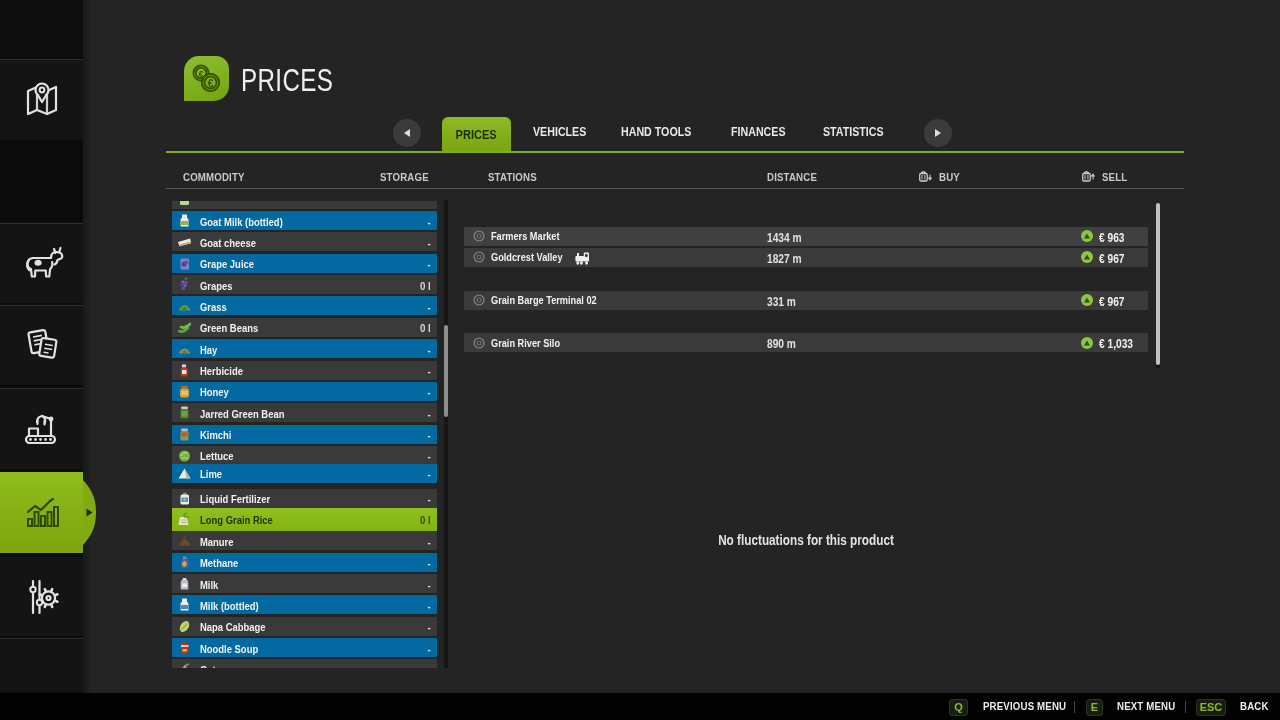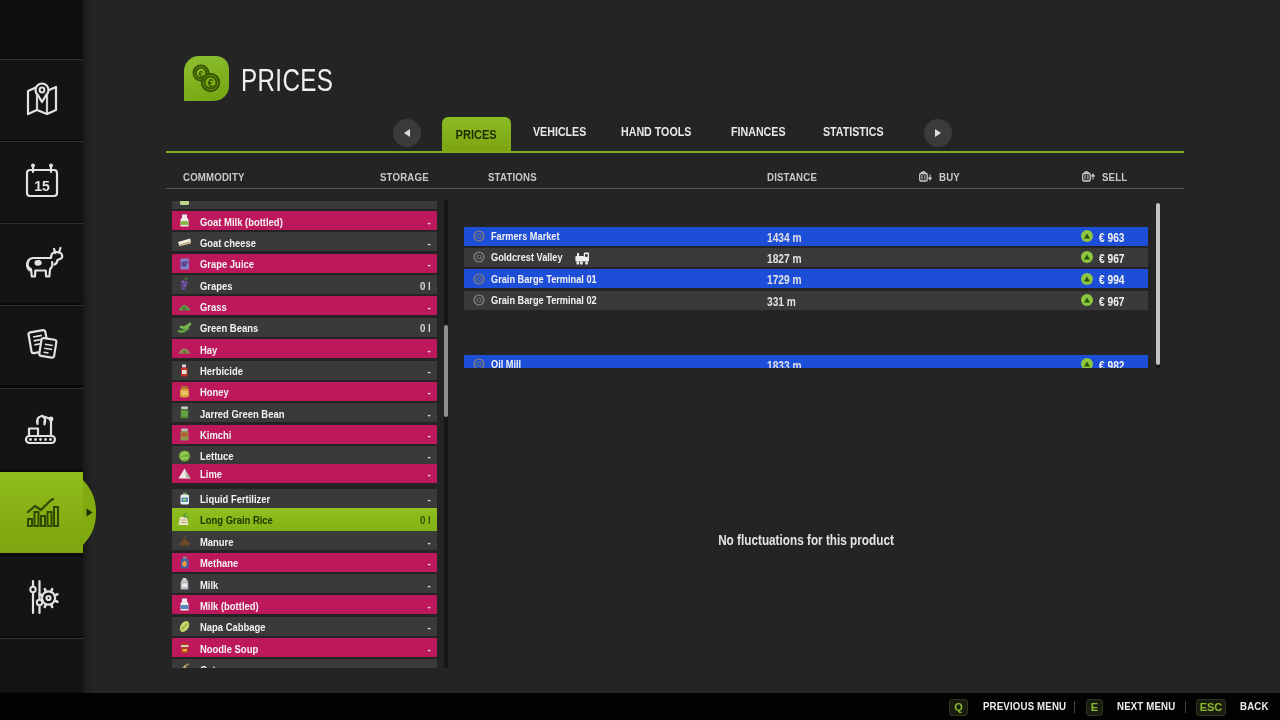--- a/index.html
+++ b/index.html
@@ -30,31 +30,31 @@
 #tab-act{left:442px;top:117px;width:69px;height:36px;background:linear-gradient(180deg,#8cbb25,#7ba30f);border-radius:6px 6px 0 0;color:#1e2d00;font-size:13.5px;font-weight:bold;text-align:center;line-height:35px}
 #tab-act i{display:inline-block;font-style:normal;transform:scaleX(.82);transform-origin:50% 50%}
 .tab{top:124px;color:#e9e9e9;font-size:13.5px;font-weight:bold;transform:scaleX(.79);transform-origin:0 0}
 #tabline{left:166px;top:150.5px;width:1018px;height:2.5px;background:#7fae17}
 
 .ch{top:171px;color:#c9c9c9;font-size:11.5px;font-weight:bold;letter-spacing:.2px;transform:scaleX(.84);transform-origin:0 0}
 #chline{left:166px;top:188px;width:1018px;height:1px;background:#595959}
 
 #clist{left:172px;top:200.5px;width:266px;height:467px;overflow:hidden}
 .cr{position:absolute;left:0;width:265px;height:19px}
-.cr.d{background:#be185d}.cr.l{background:#3a3a3a}
+.cr.d{background:#0369a1}.cr.l{background:#3a3a3a}
 .cr.g{background:linear-gradient(180deg,#8fc01f,#7fae10);height:30px}
 .ci{position:absolute;left:5px;top:2px;width:15px;height:15px}
 .cr.g .ci{top:4px}
 .cn{position:absolute;left:28px;top:4.5px;color:#f2f2f2;font-size:11.5px;font-weight:bold;white-space:nowrap;transform:scaleX(.82);transform-origin:0 0}
 .cr.g .cn{color:#233500;top:6px}
 .cv{position:absolute;right:6px;top:4.5px;color:#d8d8d8;font-size:11.5px;font-weight:bold;transform:scaleX(.85);transform-origin:100% 0}
 .cr.g .cv{color:#375200;top:6px}
 #slist{left:464px;top:203px;width:684px;height:165px;overflow:hidden}
 .sr{position:absolute;left:0;width:684px;height:19px}
-.sr.d{background:#1d4ed8}.sr.l{background:#3a3a3a}
+.sr.d{background:#404040}.sr.l{background:#3a3a3a}
 .si{position:absolute;left:8px;top:2.5px;width:14px;height:14px}
 .sn{position:absolute;left:27px;top:3.5px;color:#f2f2f2;font-size:11.5px;font-weight:bold;white-space:nowrap;transform:scaleX(.8);transform-origin:0 0}
 .sd{position:absolute;left:303px;top:4px;color:#e2e2e2;font-size:12px;font-weight:bold;transform:scaleX(.85);transform-origin:0 0}
 .sp{position:absolute;left:635px;top:4px;color:#f2f2f2;font-size:12px;font-weight:bold;transform:scaleX(.85);transform-origin:0 0}
 .pc{position:absolute;left:616.5px;top:3.5px;width:12px;height:12px;border-radius:50%}
 .pc svg{position:absolute;left:50%;top:50%;transform:translate(-50%,-50%)}
 .pc.up{background:#8dc63f}.pc.dn{background:#e01d1d}
 
 #csb-t{left:444px;top:200px;width:4px;height:468px;background:#161616}
 #csb{left:444px;top:325px;width:4px;height:92px;background:#8f8f8f;border-radius:2px}
@@ -68,29 +68,20 @@
 <div class="abs" style="left:83px;top:0;width:9px;height:693px;background:linear-gradient(90deg,rgba(0,0,0,.30),rgba(0,0,0,0))"></div>
 <div id="side" class="abs">
 <div class="tile abs" style="top:0px;height:57px;border-top:none;background:#0e0e0e;"></div>
 <div class="tile abs" style="top:59px;height:81px;">
         <svg width="46" height="46" viewBox="0 0 46 46">
 <path d="M9 14 L18 10 L28 14 L37 10 V33 L28 37 L18 33 L9 37 Z" fill="none" stroke="#e2e2e2" stroke-width="2.2" stroke-linejoin="round" stroke-linecap="round"></path>
 <path d="M18 10 V33 M28 14 V37" fill="none" stroke="#e2e2e2" stroke-width="2.2" stroke-linejoin="round" stroke-linecap="round" opacity=".9"></path>
 <circle cx="23" cy="13" r="6.5" fill="#141414" stroke="#e2e2e2" stroke-width="2.2"></circle>
 <circle cx="23" cy="13" r="2.4" fill="none" stroke="#e2e2e2" stroke-width="2"></circle>
 <path d="M18.5 17.5 L23 25 L27.5 17.5" fill="#141414" stroke="#e2e2e2" stroke-width="2.2" stroke-linejoin="round"></path>
-</svg>
-      </div>
-<div class="tile abs" style="top:141px;height:81px;">
-        <svg width="46" height="46" viewBox="0 0 46 46">
-<rect x="8" y="11" width="30" height="26" rx="3" fill="none" stroke="#e2e2e2" stroke-width="2.2" stroke-linejoin="round" stroke-linecap="round"></rect>
-<path d="M14 6 v7 M32 6 v7" fill="none" stroke="#e2e2e2" stroke-width="2.2" stroke-linejoin="round" stroke-linecap="round"></path>
-<circle cx="14" cy="6.5" r="2" fill="#e2e2e2"></circle>
-          <circle cx="32" cy="6.5" r="2" fill="#e2e2e2"></circle>
-<text x="23" y="32" font-size="14" font-weight="bold" fill="#e2e2e2" text-anchor="middle" font-family="Liberation Sans">15</text>
 </svg>
       </div>
 <div class="tile abs" style="top:223px;height:80px;">
         <svg width="46" height="46" viewBox="0 0 46 46">
 <g fill="none" stroke="#e2e2e2" stroke-width="2.2" stroke-linejoin="round" stroke-linecap="round">
 <path d="M35 8 l1.5 4 M41.5 7 l-1.5 4.5"></path>
 <path d="M32 17 q0 -6 5.5 -6 q4.5 0 5.5 3 q0.8 2.5 -1 3.5 l-3.5 1.5 q-0.5 3.5 -3 4.5"></path>
 <path d="M13.5 17 h18 M13.5 17 q-5.5 1 -5 6.5 q0.4 3.5 3.5 4.5 l0.8 7.5 h3.2 l0.3 -6 h10.5 l0.3 6 h3.2 l0.8 -7.5 q3 -2.5 2 -7"></path>
 <path d="M9.5 20 q-2.5 4 -0.5 7.5 l1.5 1.8"></path>
 </g>
@@ -439,61 +430,47 @@
               <circle cx="14.5" cy="11" r="1.8" fill="#efefef"></circle>
 </svg></span></span>
         <span class="sd">1827 m</span>
         <span class="pc up">
           <svg width="7" height="6" viewBox="0 0 7 6">
             <polygon points="3.5,0.5 6.5,5.5 0.5,5.5" fill="#27530b"></polygon>
           </svg>
         </span>
         <span class="sp">€ 967</span>
       </div>
-<div class="sr d" style="top:66.2px">
-        <span class="si"><svg width="14" height="14" viewBox="0 0 14 14">
-<circle cx="7" cy="7" r="4.9" fill="none" stroke="#7e7e7e" stroke-width="1.4"></circle>
-<circle cx="7" cy="7" r="2" fill="none" stroke="#6f6f6f" stroke-width="1.2"></circle>
-</svg></span>
-        <span class="sn">Grain Barge Terminal 01</span>
-        <span class="sd">1729 m</span>
-        <span class="pc up">
-          <svg width="7" height="6" viewBox="0 0 7 6">
-            <polygon points="3.5,0.5 6.5,5.5 0.5,5.5" fill="#27530b"></polygon>
-          </svg>
-        </span>
-        <span class="sp">€ 994</span>
-      </div>
 <div class="sr l" style="top:87.5px">
         <span class="si"><svg width="14" height="14" viewBox="0 0 14 14">
 <circle cx="7" cy="7" r="4.9" fill="none" stroke="#7e7e7e" stroke-width="1.4"></circle>
 <circle cx="7" cy="7" r="2" fill="none" stroke="#6f6f6f" stroke-width="1.2"></circle>
 </svg></span>
         <span class="sn">Grain Barge Terminal 02</span>
         <span class="sd">331 m</span>
         <span class="pc up">
           <svg width="7" height="6" viewBox="0 0 7 6">
             <polygon points="3.5,0.5 6.5,5.5 0.5,5.5" fill="#27530b"></polygon>
           </svg>
         </span>
         <span class="sp">€ 967</span>
       </div>
-<div class="sr d" style="top:151.6px">
+<div class="sr l" style="top:130.2px">
         <span class="si"><svg width="14" height="14" viewBox="0 0 14 14">
 <circle cx="7" cy="7" r="4.9" fill="none" stroke="#7e7e7e" stroke-width="1.4"></circle>
 <circle cx="7" cy="7" r="2" fill="none" stroke="#6f6f6f" stroke-width="1.2"></circle>
 </svg></span>
-        <span class="sn">Oil Mill</span>
-        <span class="sd">1833 m</span>
+        <span class="sn">Grain River Silo</span>
+        <span class="sd">890 m</span>
         <span class="pc up">
           <svg width="7" height="6" viewBox="0 0 7 6">
             <polygon points="3.5,0.5 6.5,5.5 0.5,5.5" fill="#27530b"></polygon>
           </svg>
         </span>
-        <span class="sp">€ 982</span>
+        <span class="sp">€ 1,033</span>
       </div>
 </div>
 <div id="ssb-t" class="abs"></div>
 <div id="ssb" class="abs"></div>
 
 <div id="nofluc" class="abs">No fluctuations for this product</div>
 
 <div id="bbar" class="abs">
 <span class="key" style="left:949px;width:19px">Q</span>
 <span class="blab" style="left:983px">PREVIOUS MENU</span>

